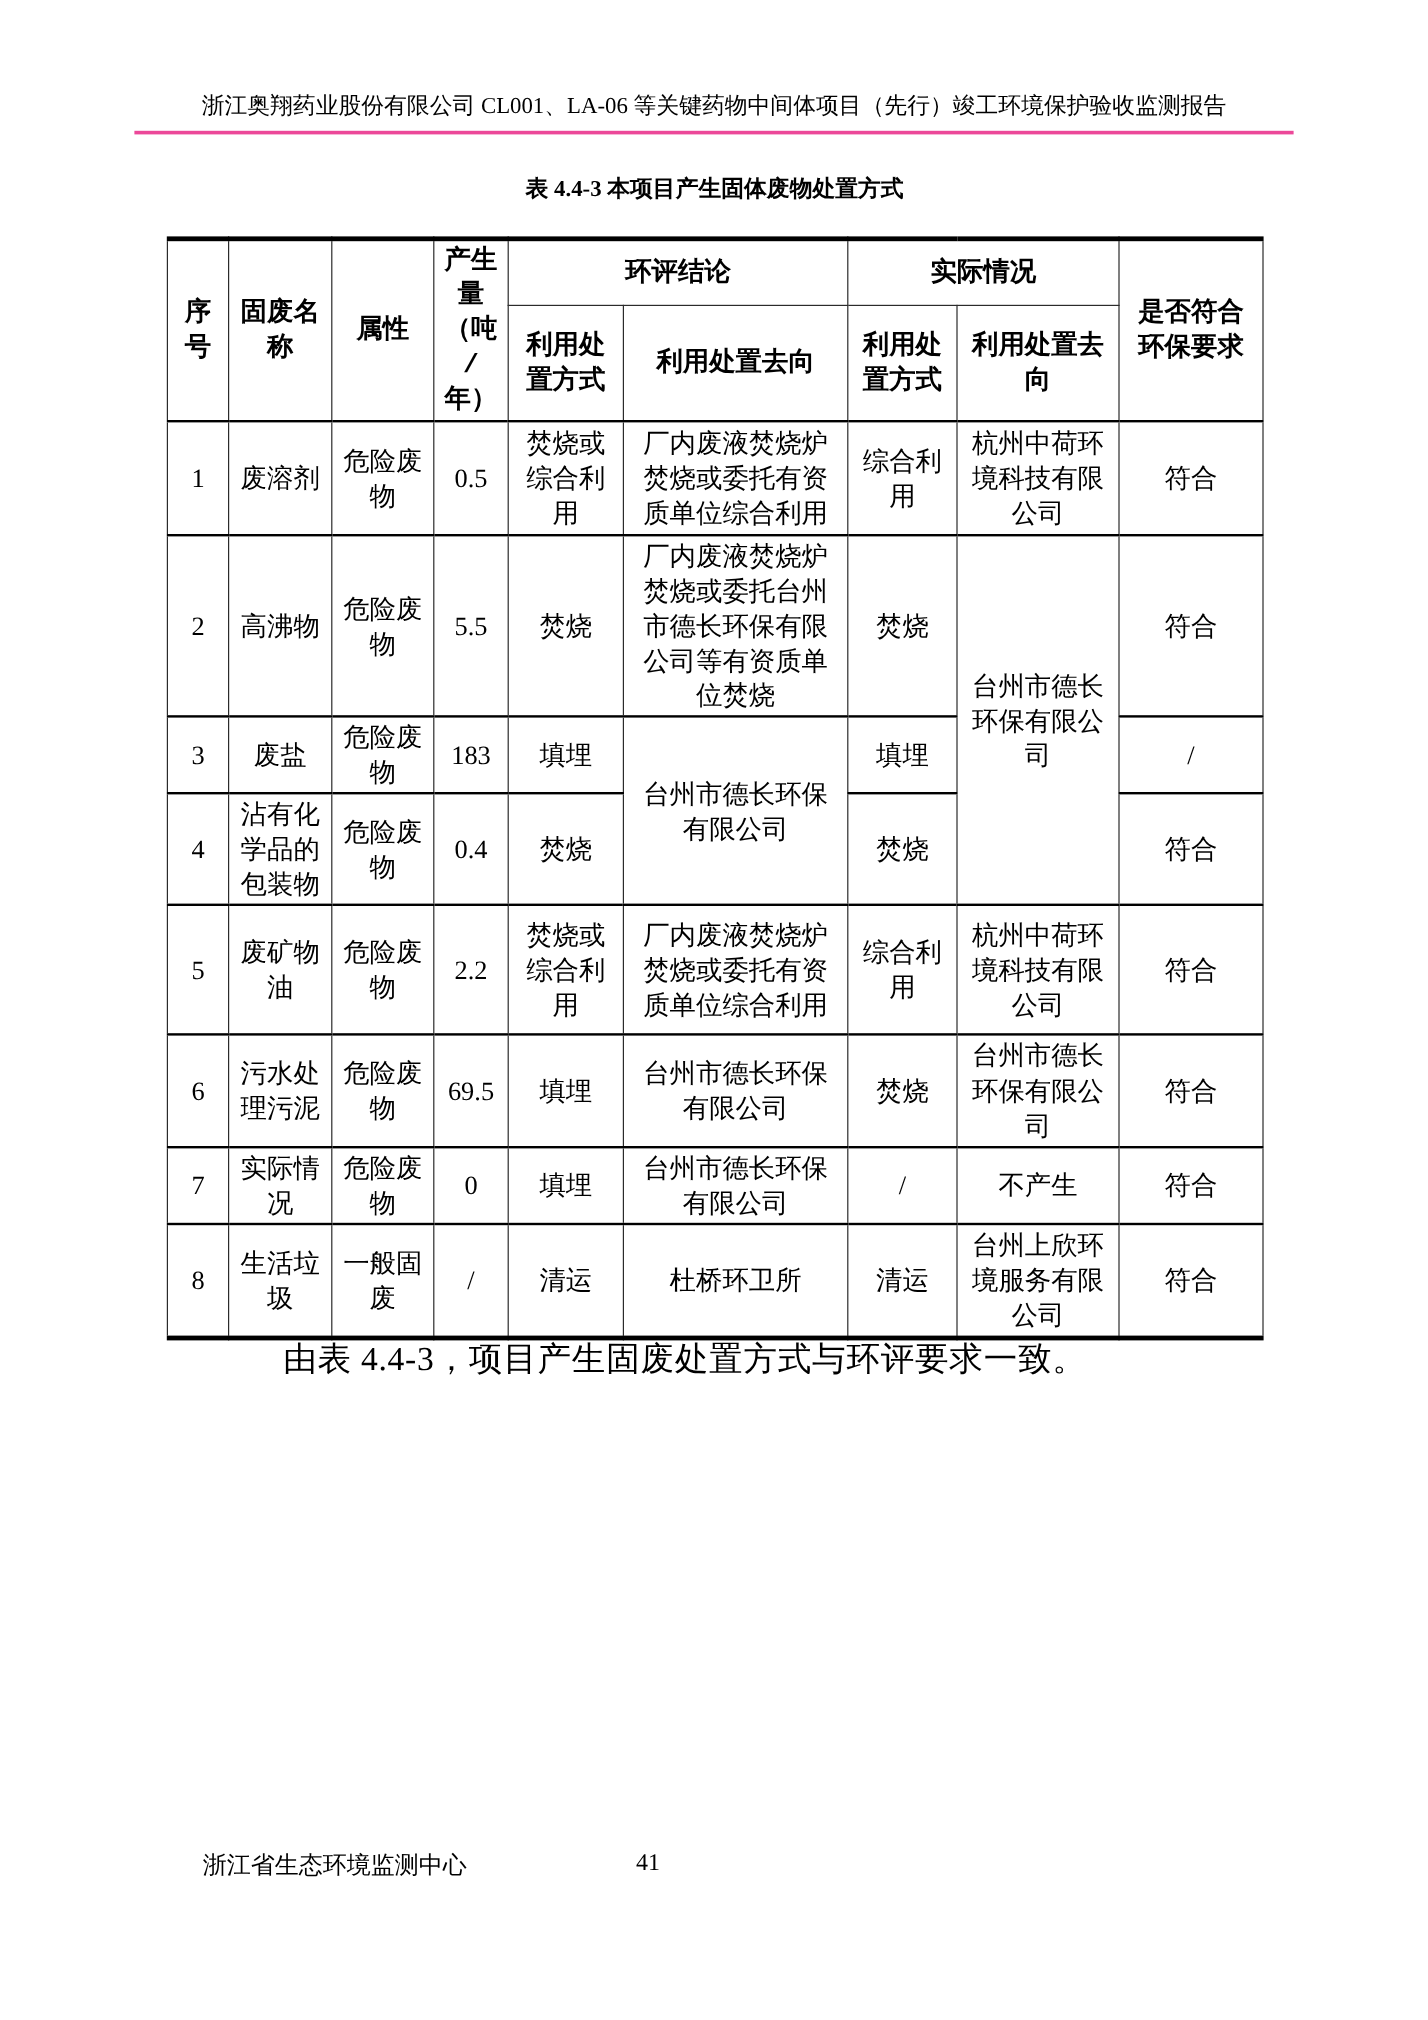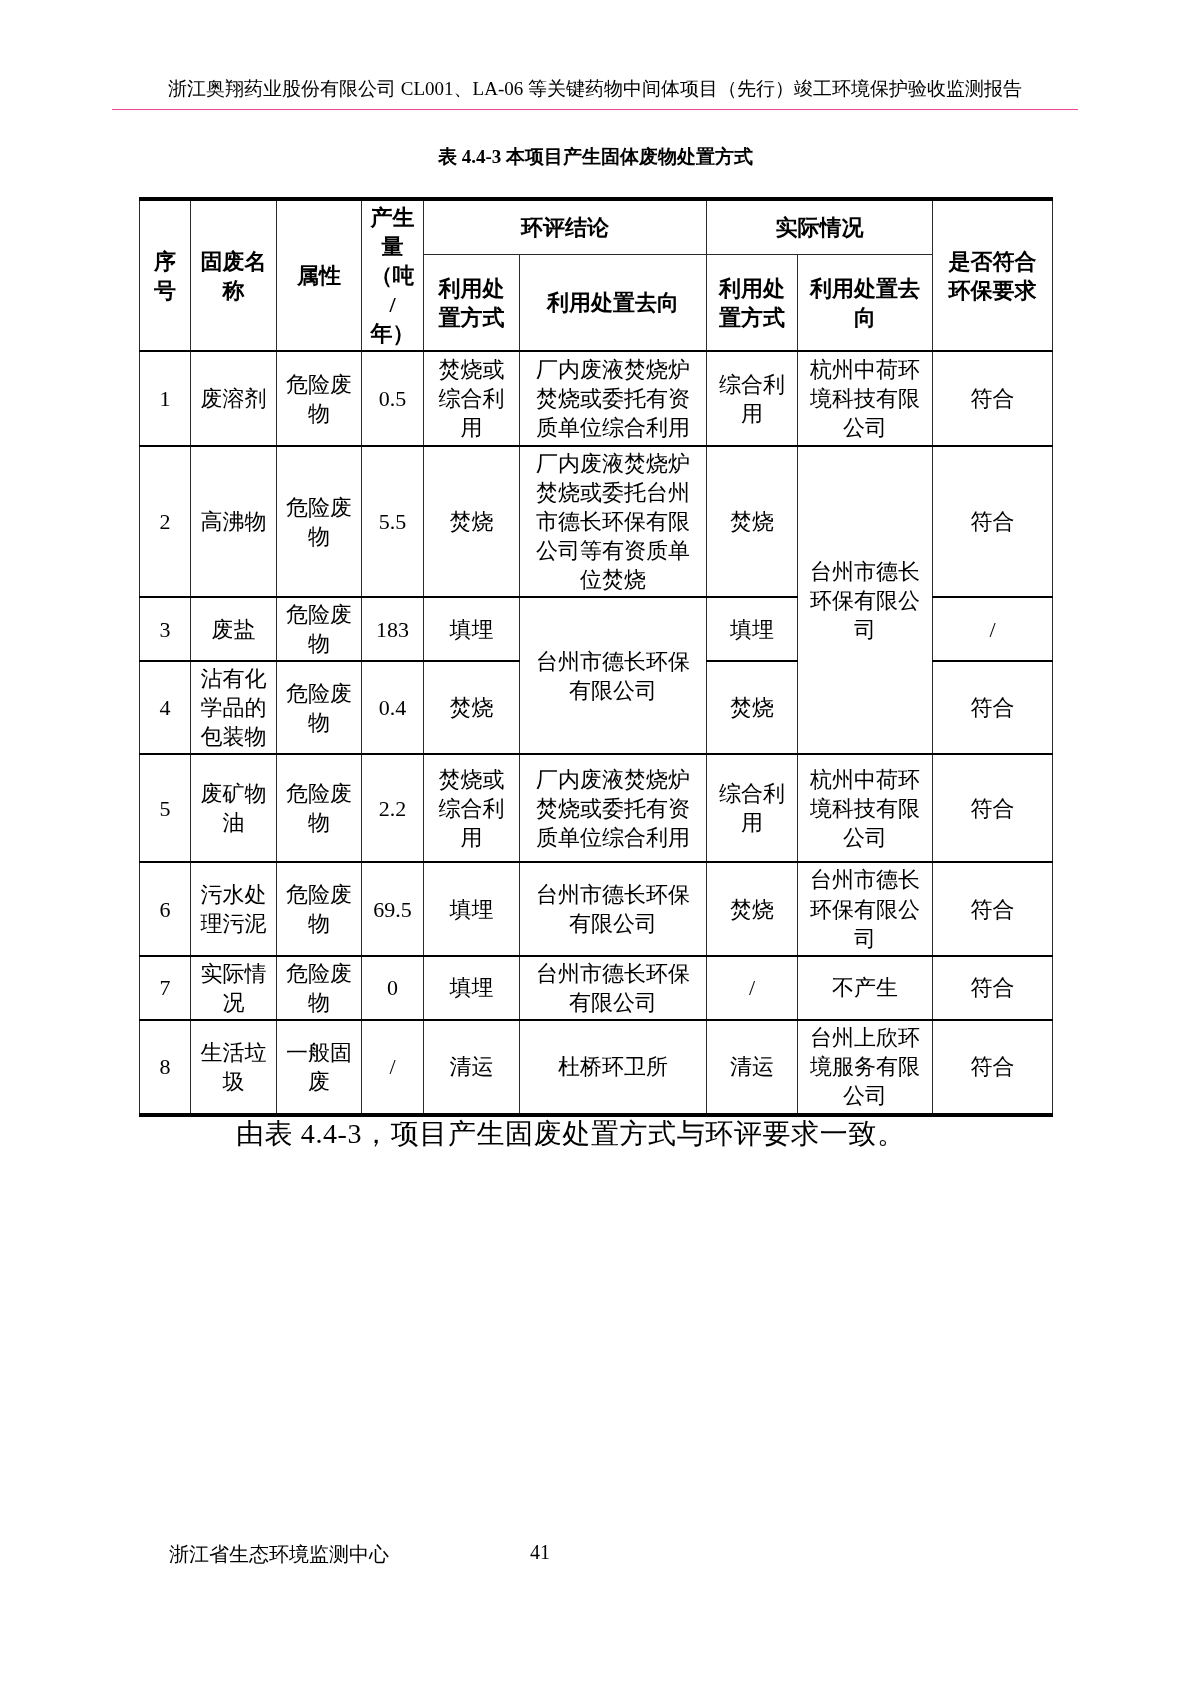--- a/index.html
+++ b/index.html
@@ -10,21 +10,21 @@
     font-family:"Liberation Serif","DejaVu Serif",serif;
     color:#000;
     overflow:hidden;
   }
   
   .doc-header{
     position:absolute;top:76px;left:112px;width:966px;
     text-align:center;
     font-size:19px;line-height:26px;
     padding-bottom:7px;
-    border-bottom:1px solid #ec4899;
+    border-bottom:3px solid #ec4899;
     white-space:nowrap;
   }
   
   .table-title{
     position:absolute;top:144px;left:138px;width:915px;
     text-align:center;font-weight:bold;font-size:19px;
   }
   
   table.waste{
     position:absolute;top:197px;left:139px;
@@ -36,21 +36,21 @@
   }
   table.waste th,table.waste td{
     border:1px solid #2b2b2b;
     text-align:center;vertical-align:middle;
     padding:2px 6px;
     line-height:1.32;
     font-weight:normal;
     word-break:break-all;
     overflow:hidden;
   }
-  table.waste thead th{font-weight:bold;}
+  table.waste thead th{font-weight:bold;font-family:Liberation Mono, monospace;}
   table.waste thead tr.sub th{border-bottom:2px solid #000;}
   table.waste tbody td{border-top:2px solid #000;border-bottom:2px solid #000;}
   .pre{white-space:pre-line;}
   .tight{line-height:1.12;}
   tr.hr1{height:37px;} tr.hr2{height:63px;}
   tr.r1{height:95px;} tr.r2{height:145px;} tr.r3{height:62px;} tr.r4{height:80px;}
   tr.r5{height:108px;} tr.r6{height:92px;} tr.r7{height:58px;} tr.r8{height:95px;}
   
   .body-text{
     position:absolute;top:1105px;left:180px;width:866px;

